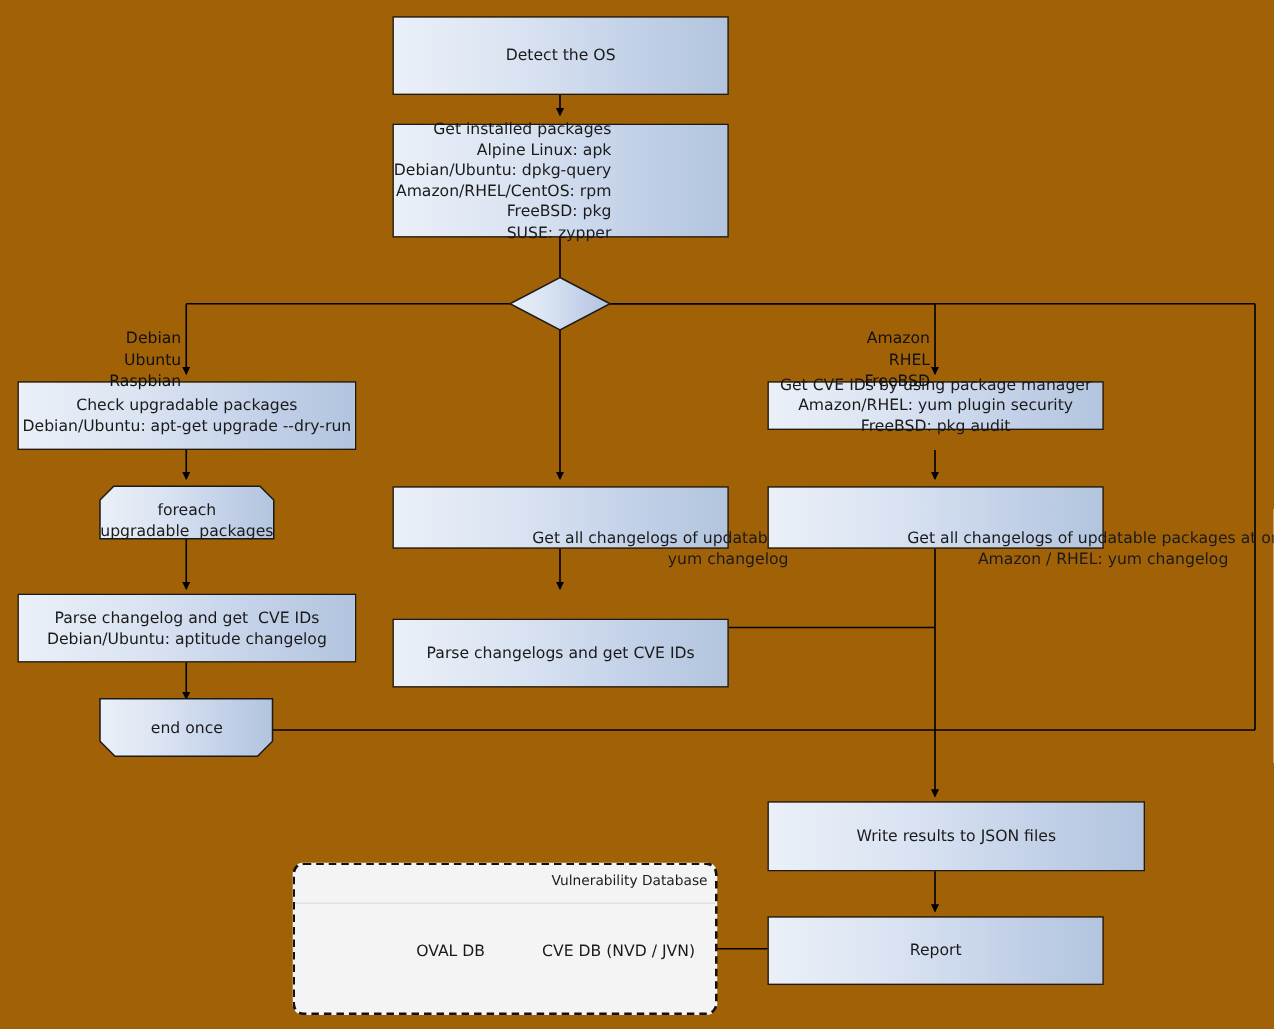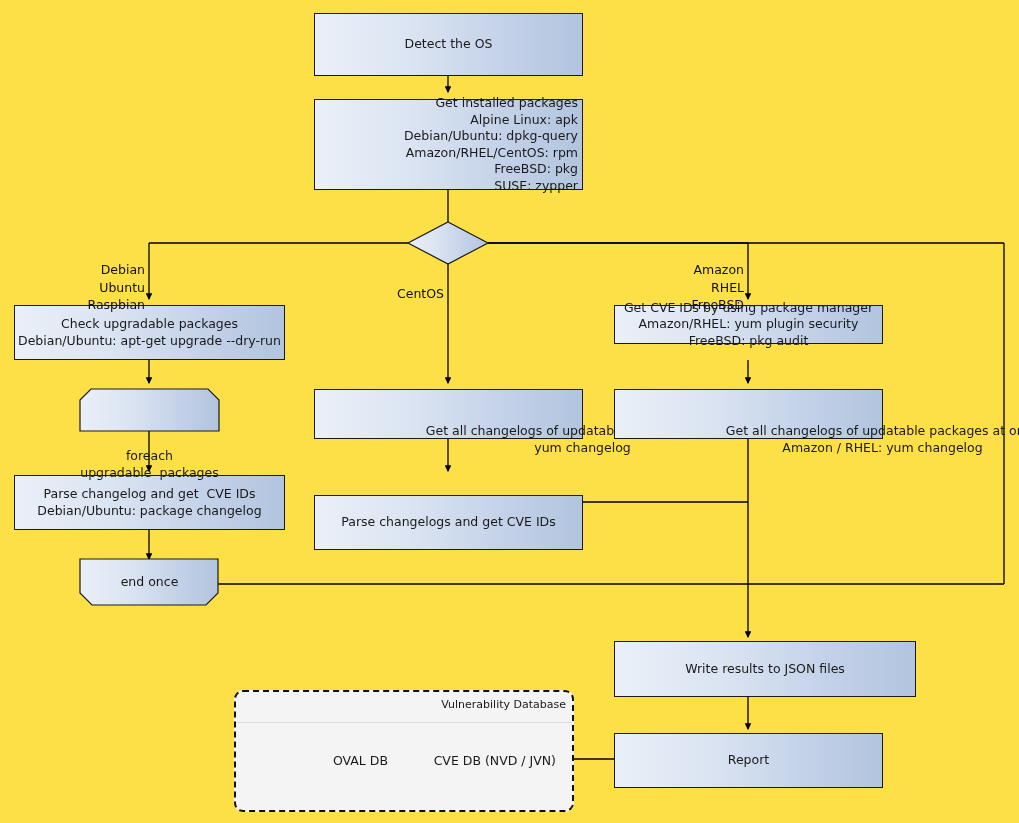--- a/index.html
+++ b/index.html
@@ -7,21 +7,21 @@
     padding: 0;
     background: #ffffff;
   }
   body {
     font-family: "DejaVu Sans", sans-serif;
   }
   #canvas {
     position: relative;
     width: 1019px;
     height: 823px;
-    background: #fde047;
+    background: #a16207;
     overflow: hidden;
   }
   #edges {
     position: absolute;
     left: 0;
     top: 0;
     width: 1019px;
     height: 823px;
     pointer-events: none;
   }
@@ -37,21 +37,21 @@
     color: #1a1a1a;
     line-height: 1.32;
     text-align: center;
     white-space: nowrap;
   }
   .node .txt {
     display: block;
     white-space: pre;
   }
   .node.ralign {
-    justify-content: flex-end;
+    justify-content: flex-start;
     text-align: right;
   }
   .node.ralign .txt {
     text-align: right;
     padding-right: 4px;
   }
   .overflow {
     overflow: visible;
   }
   .overflow .txt {
@@ -222,28 +222,28 @@
 Amazon/RHEL/CentOS: rpm
 FreeBSD: pkg
 SUSE: zypper</span>
   </div>
 
   <div class="node" style="left:14px; top:305px; width:271px; height:55px;">
     <span class="txt">Check upgradable packages
 Debian/Ubuntu: apt-get upgrade --dry-run</span>
   </div>
 
-  <div class="loopnode" style="left:80px; top:389px; width:139px; height:56px;margin-top:48px;">
+  <div class="loopnode" style="left:80px; top:389px; width:139px; height:56px;">
     <span class="ltext">foreach
 upgradable  packages</span>
   </div>
 
   <div class="node" style="left:14px; top:475px; width:271px; height:55px;">
     <span class="txt">Parse changelog and get  CVE IDs
-Debian/Ubuntu: package changelog</span>
+Debian/Ubuntu: aptitude changelog</span>
   </div>
 
   <div class="loopnode" style="left:80px; top:559px; width:139px; height:46px;">
     <span class="ltext">end once</span>
   </div>
 
   <div class="node overflow" style="left:314px; top:389px; width:269px; height:50px;">
     <span class="txt"><span style="left: 134.5px; top: 25px;">Get all changelogs of updatable packages at once
 yum changelog</span></span>
   </div>
@@ -270,23 +270,20 @@
   <div class="node" style="left:614px; top:733px; width:269px; height:55px;">
     <span class="txt">Report</span>
   </div>
 
   <div class="edgelabel" style="left:24px; top:244px; width:121px;">
     <span>Debian
 Ubuntu
 Raspbian</span>
   </div>
 
-  <div class="edgelabel" style="left:324px; top:268px; width:120px;">
-    <span>CentOS</span>
-  </div>
 
   <div class="edgelabel" style="left:624px; top:244px; width:120px;">
     <span>Amazon
 RHEL
 FreeBSD</span>
   </div>
 
 
   <div class="group" style="left:234px; top:690px; width:340px; height:122px;">
     <div class="group-sep"></div>

